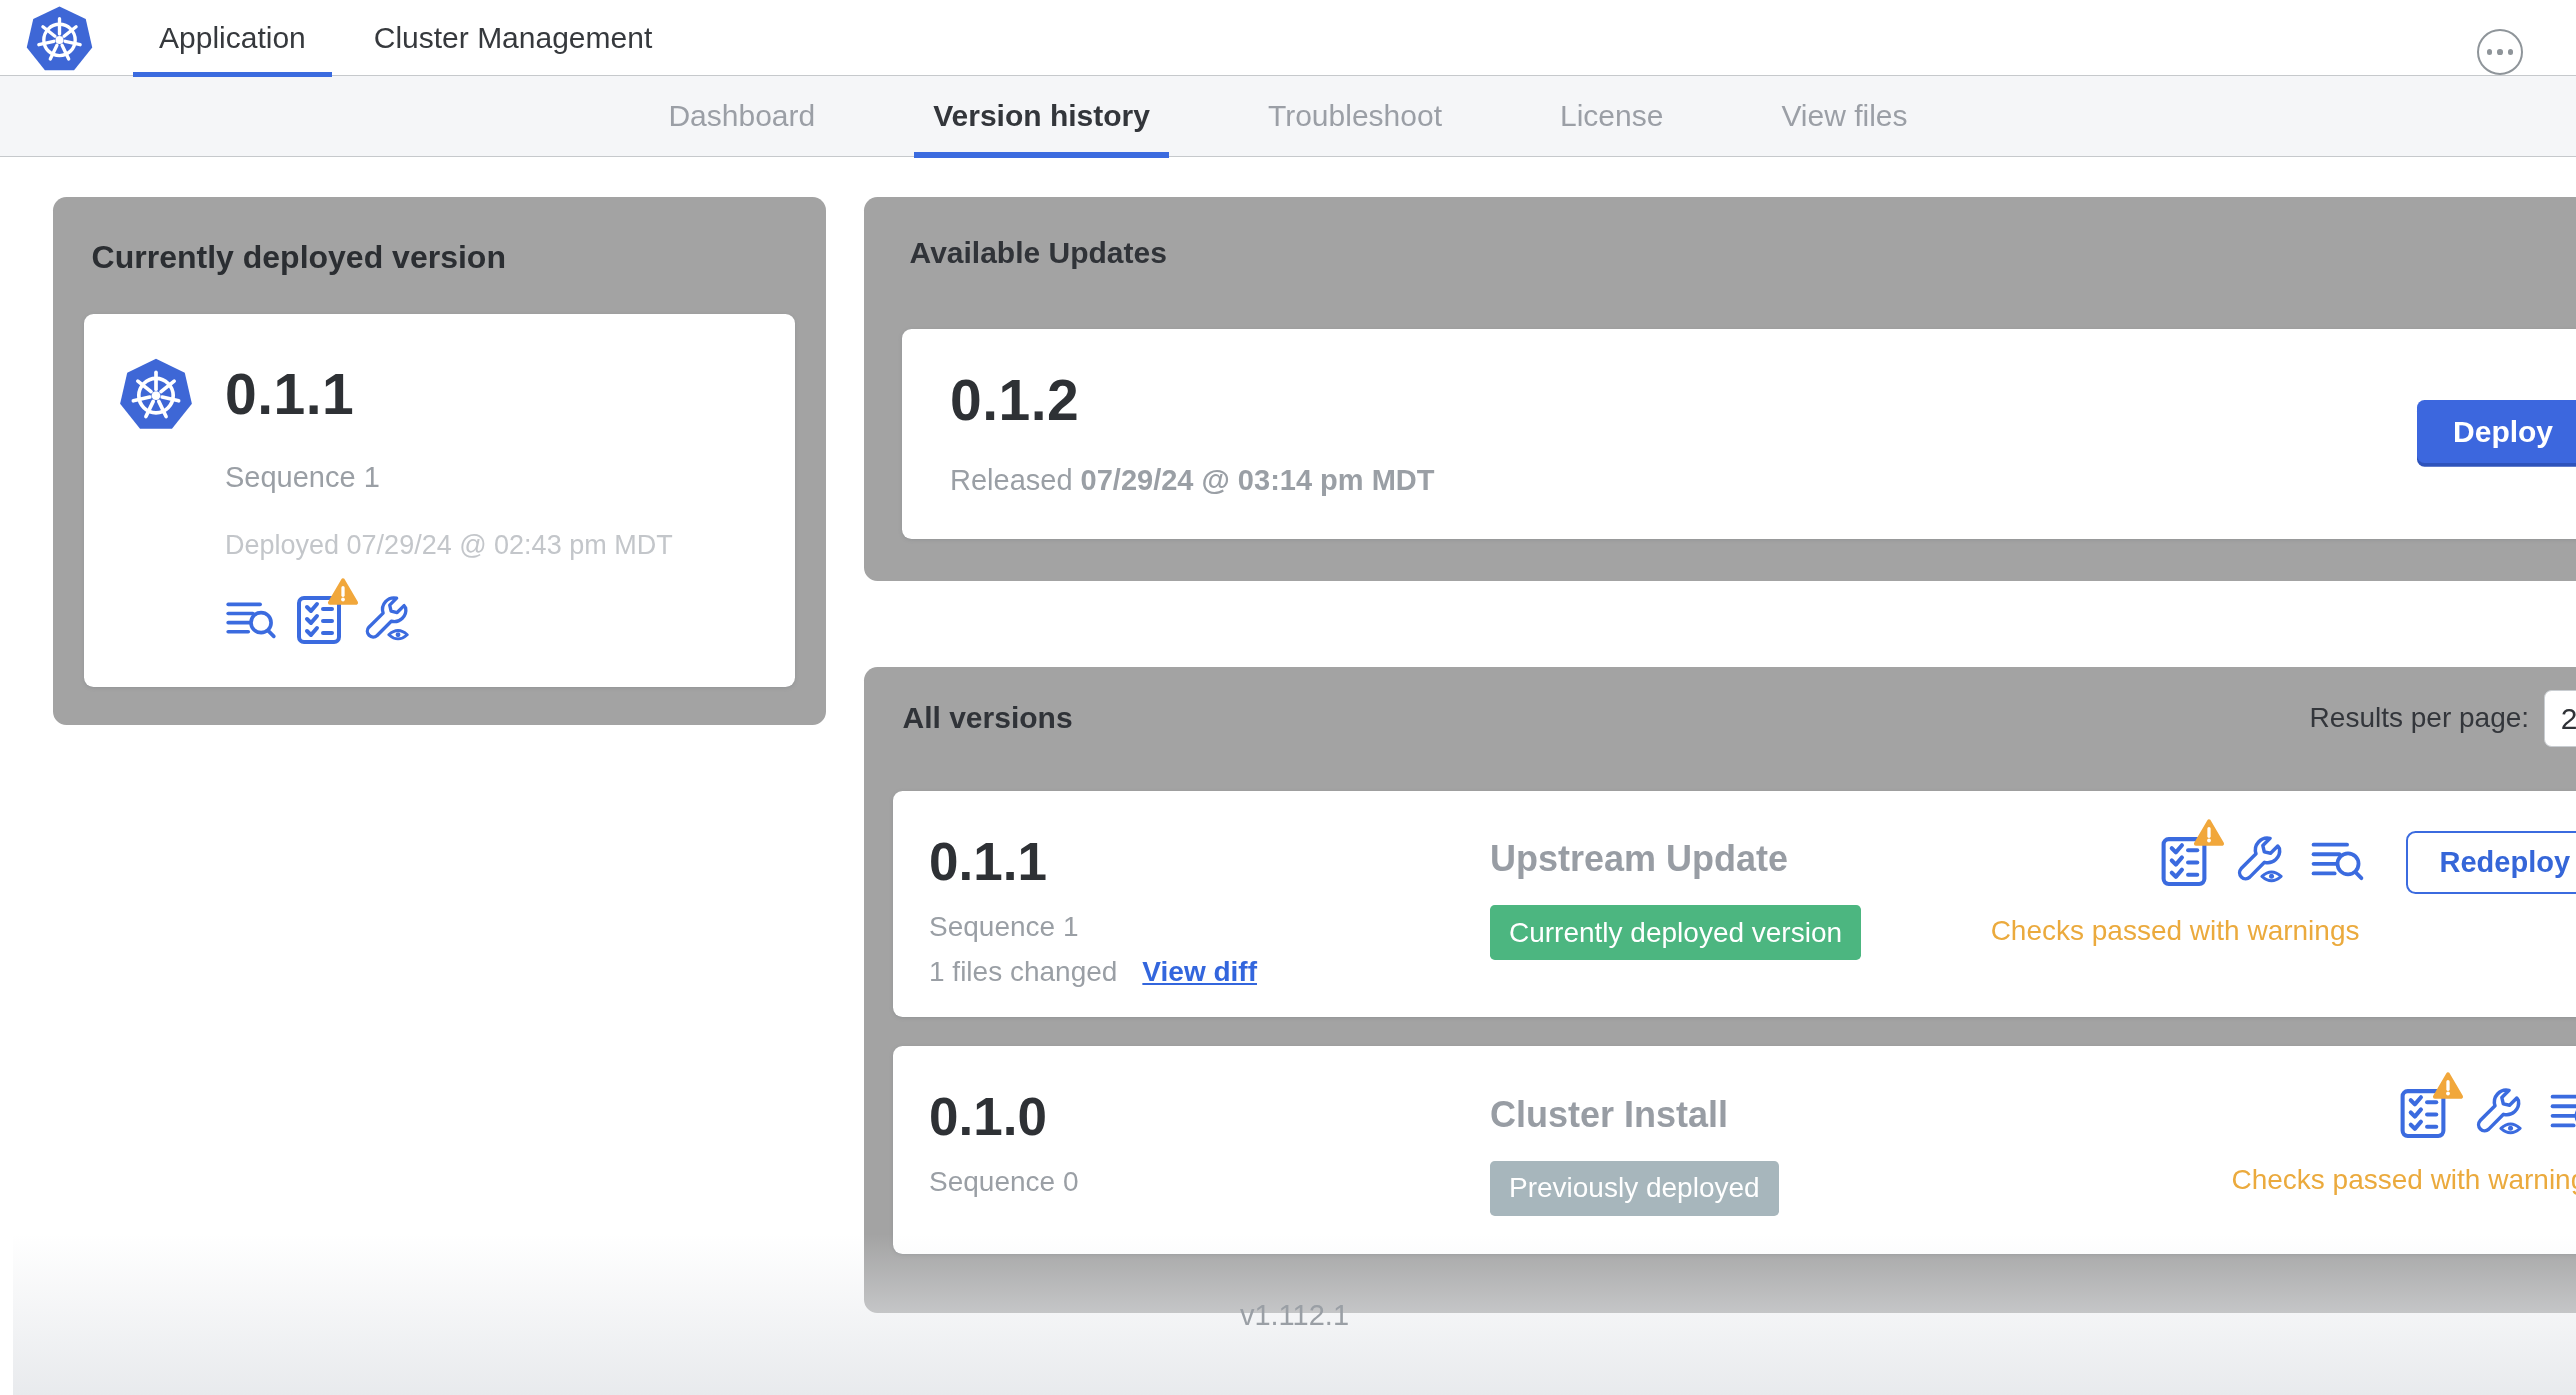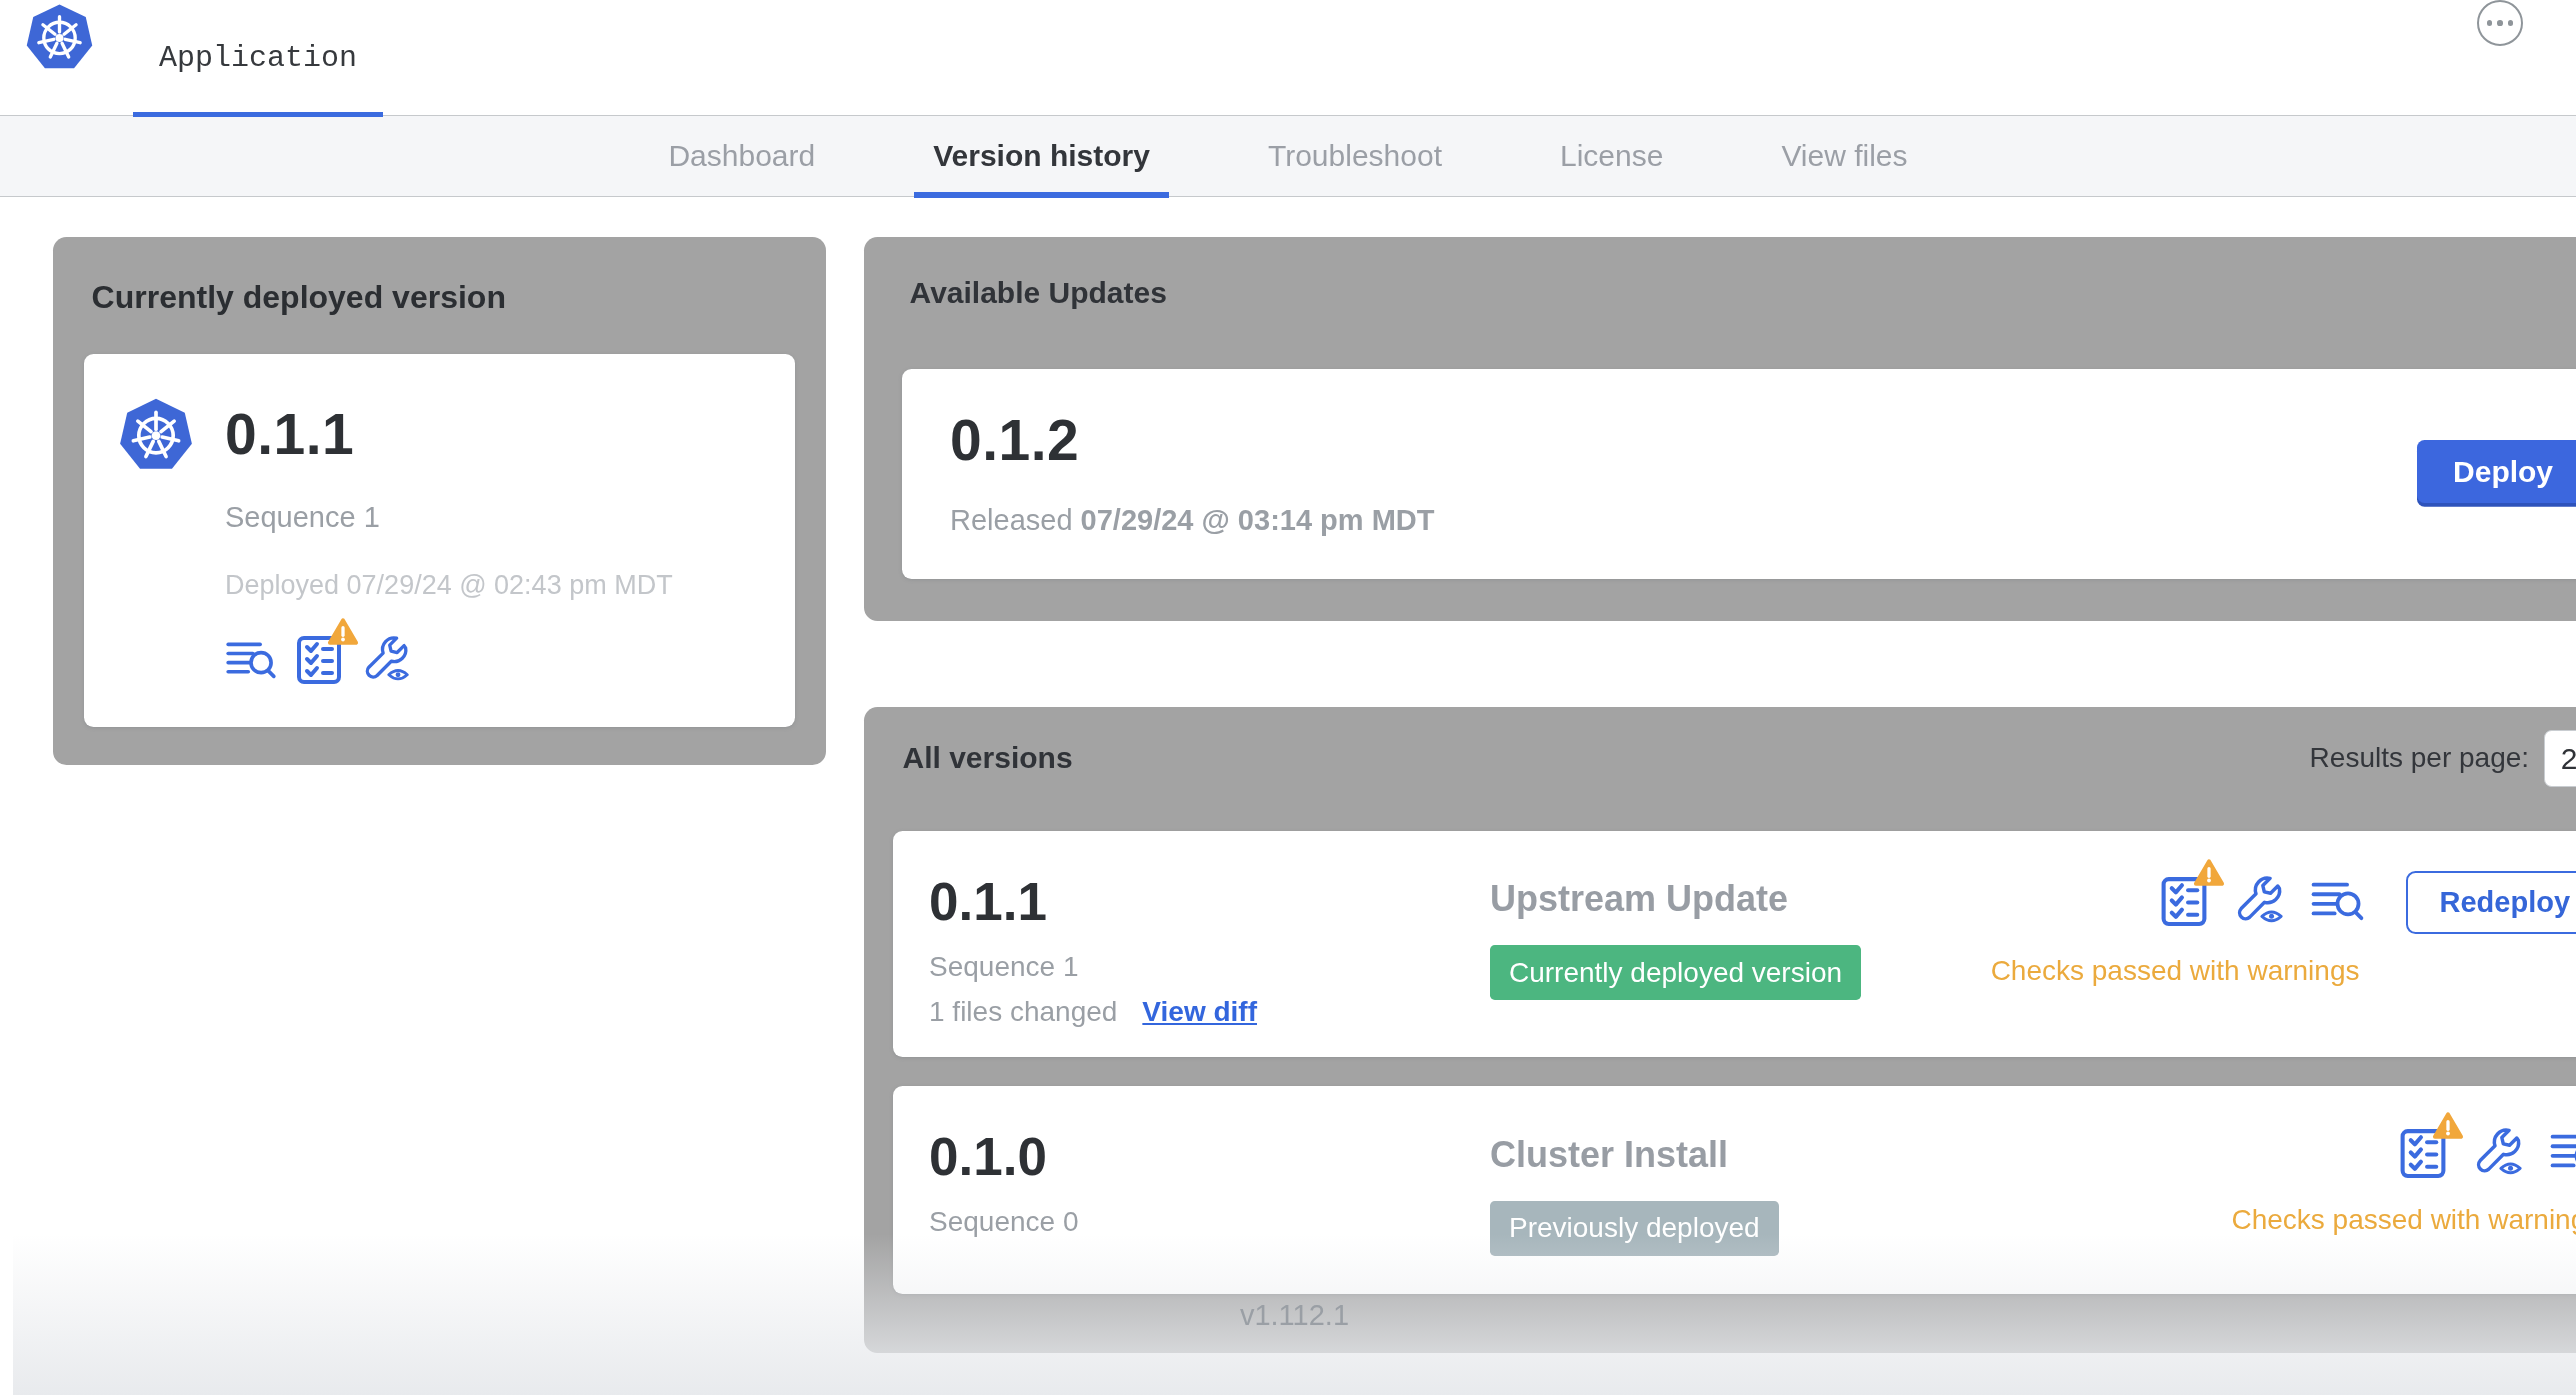--- a/index.html
+++ b/index.html
@@ -4,22 +4,22 @@
 <style>
   * { margin:0; padding:0; box-sizing:border-box; }
   html,body { width:2576px; height:1396px; }
   body {
     font-family:"Liberation Sans","DejaVu Sans",sans-serif;
     background:#ffffff; color:#323538; position:relative; overflow:hidden;
   }
   button, select { font-family:inherit; cursor:pointer; }
 
   
-  .topnav { height:116px; display:flex; align-items:flex-start; padding:0 53px 0 23px;
-            border-bottom:1.9px solid #c6c9cc; background:#fff; position:relative;font-family:Liberation Mono, monospace; }
+  .topnav { height:76px; display:flex; align-items:flex-end; padding:0 53px 0 23px;
+            border-bottom:1.9px solid #c6c9cc; background:#fff; position:relative; }
   .k8s-logo { width:73px; height:73px; margin-right:29px; flex:0 0 auto; }
   .top-tabs { display:flex; height:100%; }
   .top-tab { display:flex; align-items:center; padding:0 34px; font-size:30px;
              color:#36393d; position:relative; cursor:pointer; }
   .top-tab.active::after { content:""; position:absolute; left:7.6px; right:7.6px; bottom:-1.9px;
              height:4.8px; background:#3b6bdf; }
   .menu-btn { margin-left:auto; width:46px; height:46px; border-radius:50%;
               border:2.9px solid #8f959a; background:#fff; display:flex;
               align-items:center; justify-content:center; gap:4.8px; }
   .menu-btn .dot { width:5.7px; height:5.7px; border-radius:50%; background:#8f959a; }
@@ -120,20 +120,23 @@
       <line x1="46.5" y1="59.2" x2="37.4" y2="78.1"></line>
       <line x1="42.2" y1="53.8" x2="21.7" y2="58.5"></line>
       <line x1="43.8" y1="47" x2="27.3" y2="33.9"></line>
     </g>
     <circle cx="50" cy="52" r="5.5" fill="#fff"></circle>
   </svg>
 
   <nav class="top-tabs">
     <div class="top-tab active">
       <span>Application</span>
+    </div>
+    <div class="top-tab">
+      <span>Cluster Management</span>
     </div>
   </nav>
 
   <button class="menu-btn">
     <span style="display:flex;gap:4.8px;">
       <span class="dot"></span>
         <span class="dot"></span>
         <span class="dot"></span>
     </span>
   </button>

